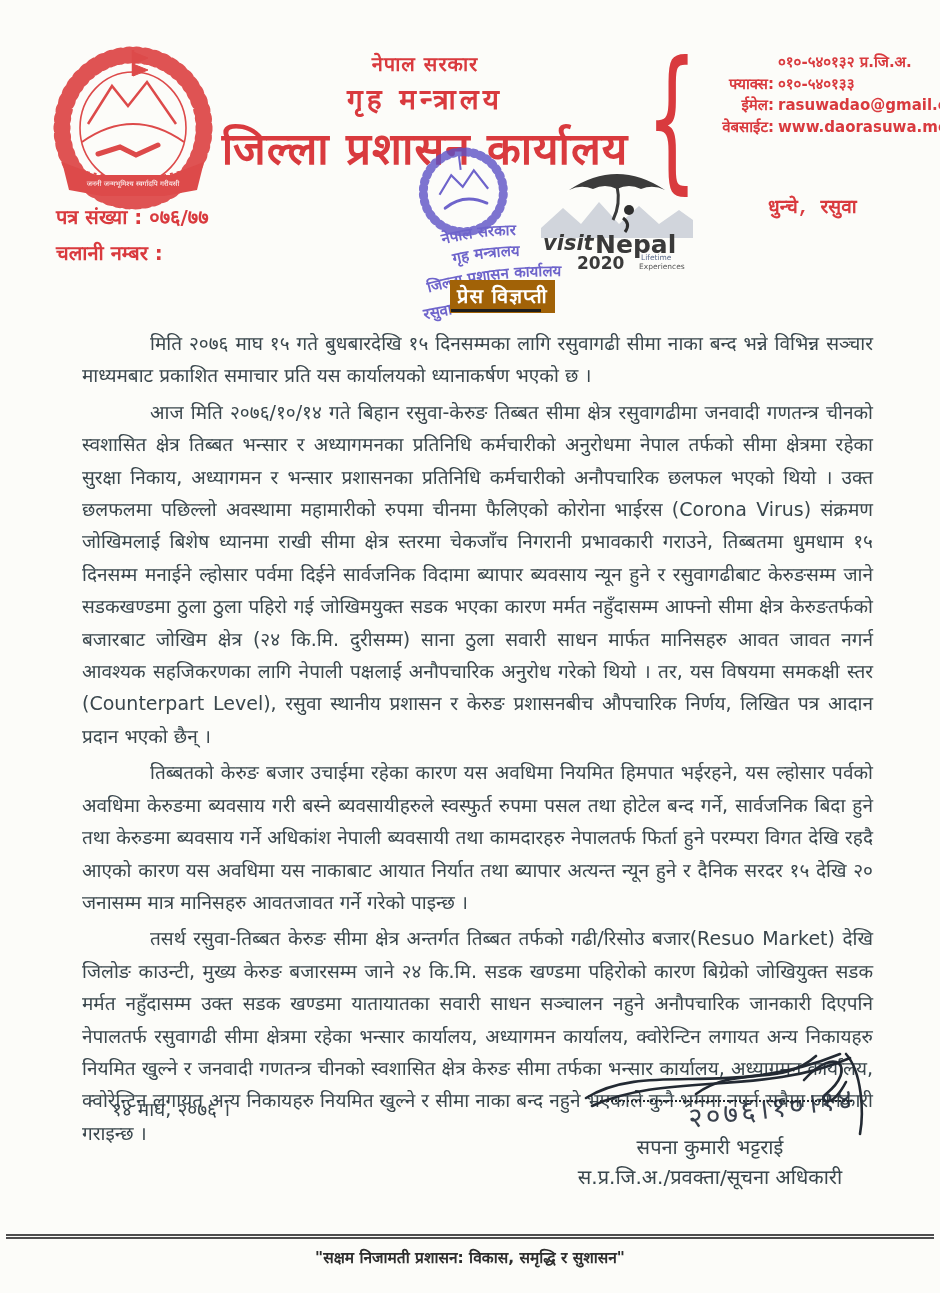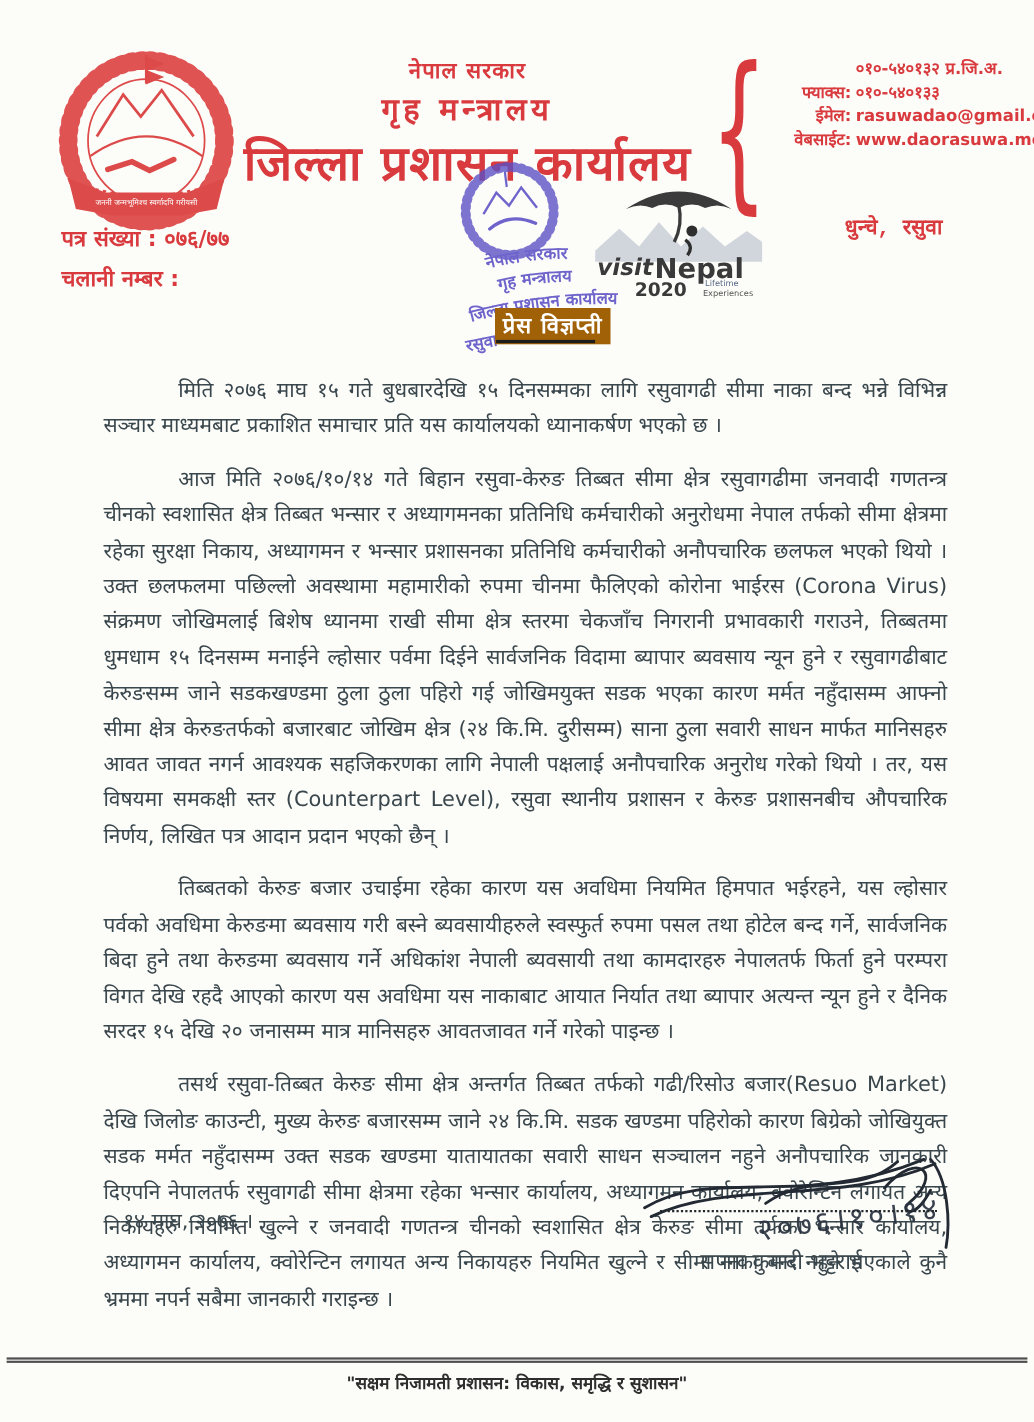--- a/index.html
+++ b/index.html
@@ -26,21 +26,21 @@
   
   .stamp { position:absolute; left:352px; top:142px; width:290px; height:172px;
            transform:rotate(-7deg); opacity:.88; }
   .vn-logo { position:absolute; left:541px; top:162px; width:152px; height:112px; }
   .press { position:absolute; left:450px; top:280px; background:#a16207; color:#fff;
            font-size:20px; font-weight:bold; padding:2px 7px 4px; letter-spacing:1px; }
   .press-underline { position:absolute; left:451px; top:309px; width:90px; height:3px; background:#1d1d1d; }
   
   .body-text { position:absolute; left:78px; top:323px; width:799px;
                font-size:19px; line-height:32.4px; text-align:justify; }
-  .body-text p { margin:16px; text-indent:68px; }
+  .body-text p { margin:4px; text-indent:68px; }
   .doc-date { position:absolute; left:112px; top:1096px; font-size:19px;text-align:center; }
   
   .sig-svg { position:absolute; left:578px; top:1042px; width:310px; height:100px; }
   .sig-dots { position:absolute; left:600px; top:1100px; width:252px; border-bottom:2px dotted #23282e; }
   .signatory { position:absolute; left:542px; top:1132px; width:336px; text-align:center; font-size:20px; line-height:30px; }
   
   .foot-line { position:absolute; left:6px; right:6px; top:1234px; height:0; border-top:5px double #4e4e4e; }
   .foot-slogan { position:absolute; left:0; right:0; top:1246px; text-align:center;
                  font-size:15.5px; font-weight:bold; color:#2e2e2e; }
 </style>
@@ -150,18 +150,19 @@
       <path d="M118,52 C160,22 202,46 238,14"></path>
       <path d="M226,38 C258,2 280,26 248,52 C240,58 252,70 268,40"></path>
       <path d="M268,12 C284,30 286,70 282,92"></path>
     </g>
     <text x="110" y="80" transform="rotate(-7 160 70)" font-size="28" letter-spacing="3" fill="#2a3340" opacity=".92">२०७६।१०।१४</text>
   </svg>
   <div class="sig-dots"></div>
 
   <div class="signatory">
     <div>सपना कुमारी भट्टराई</div>
+    <div>स.प्र.जि.अ./प्रवक्ता/सूचना अधिकारी</div>
   </div>
 
   <div class="foot-line"></div>
   <div class="foot-slogan">"सक्षम निजामती प्रशासन: विकास, समृद्धि र सुशासन"</div>
 
 </div>
 
 </body></html>

